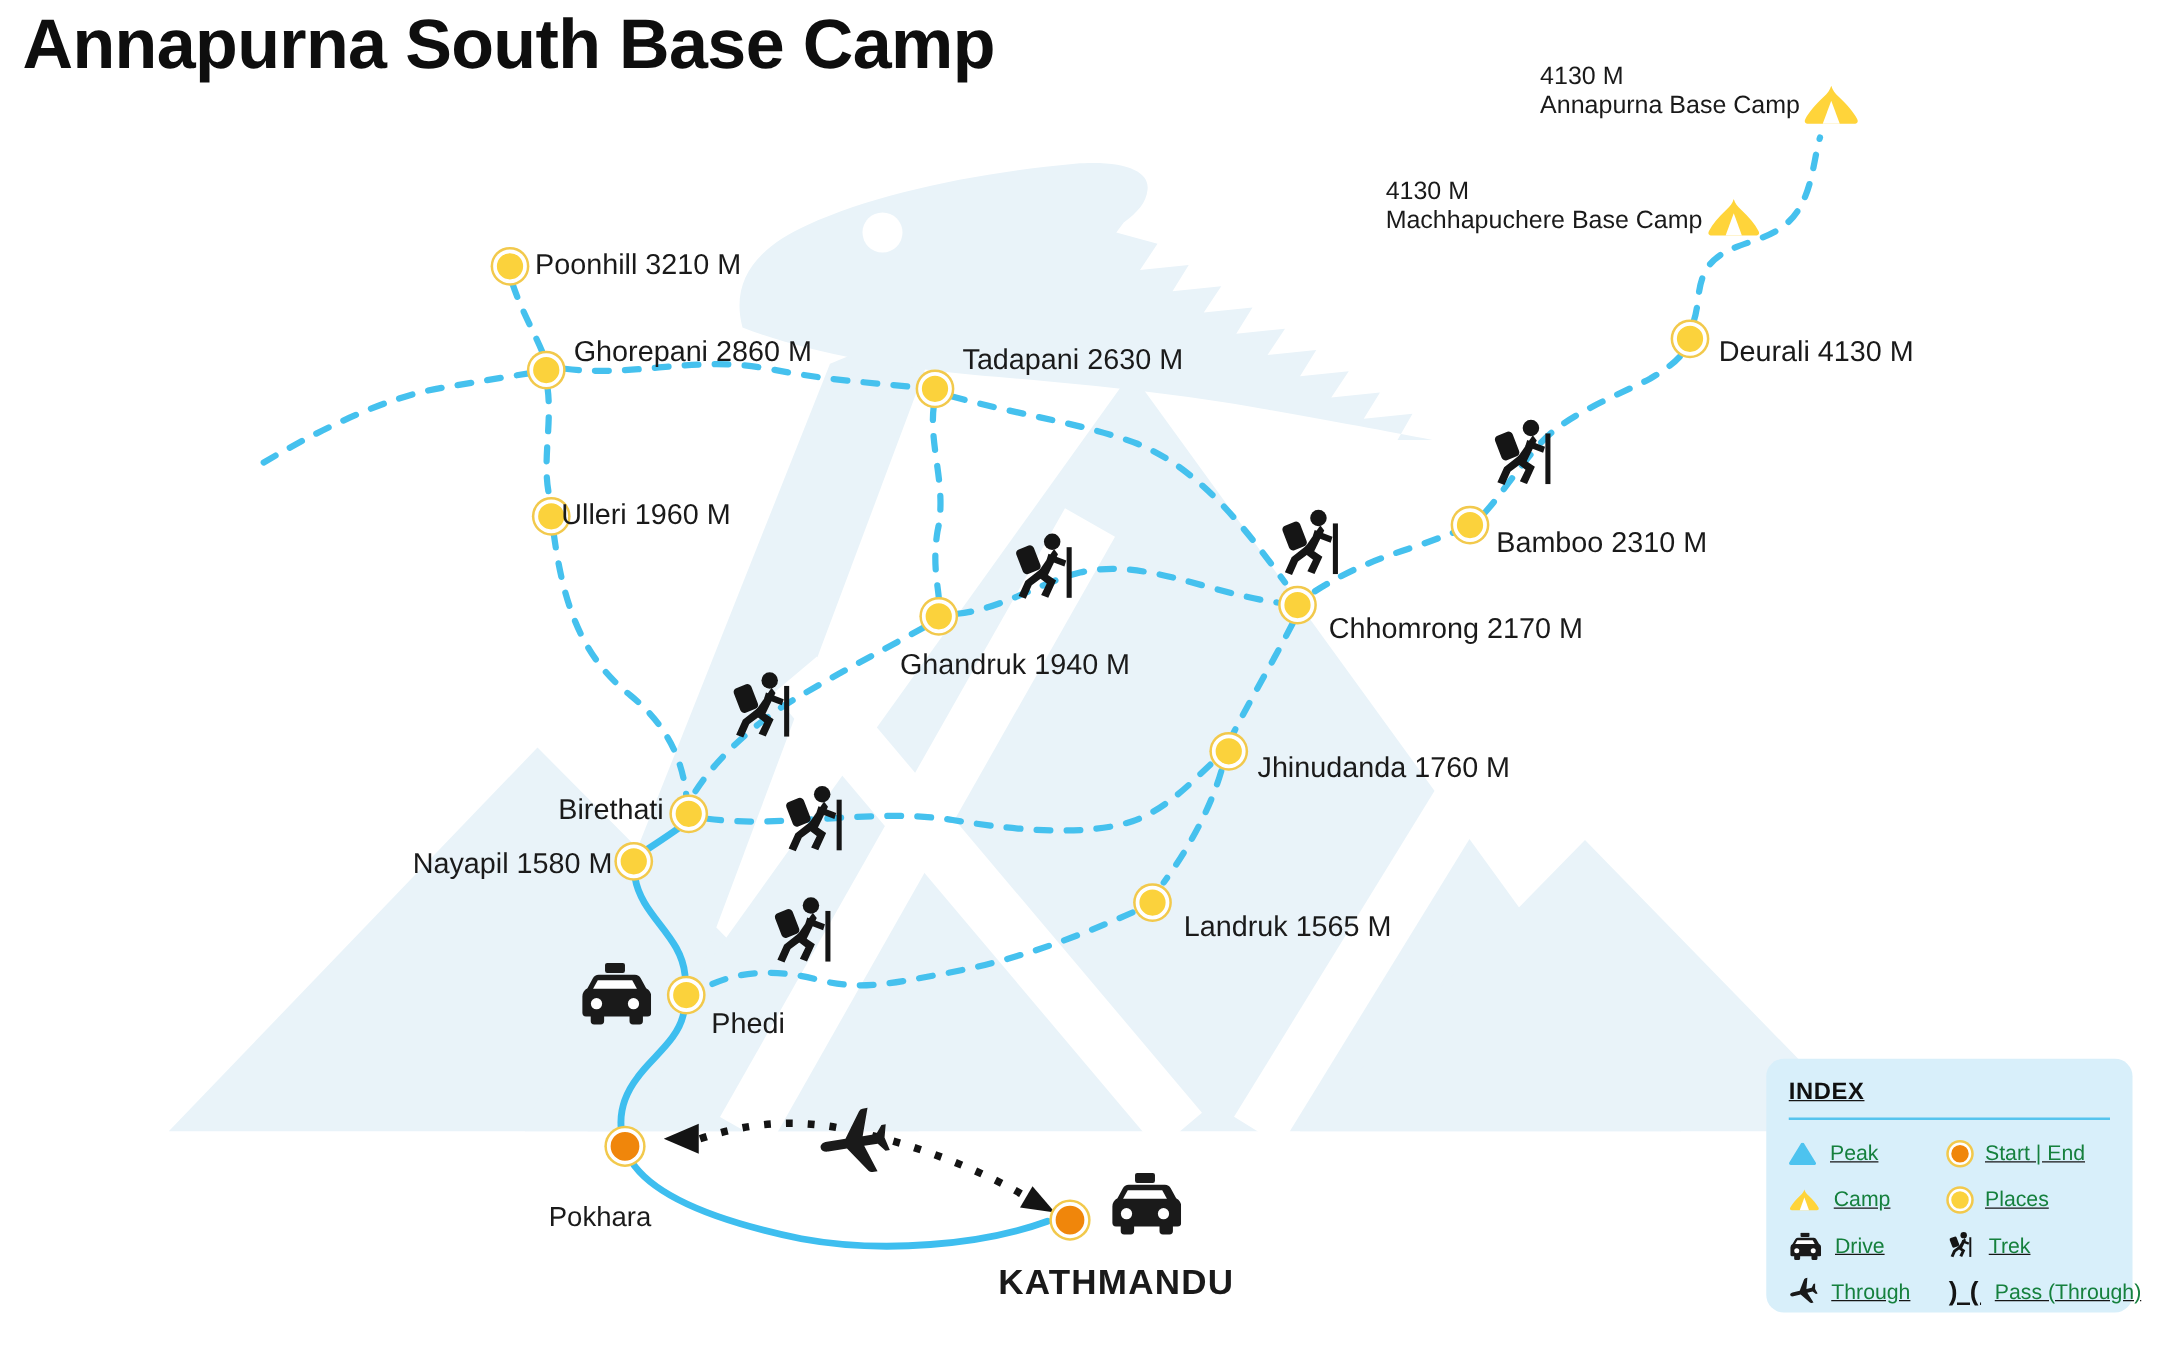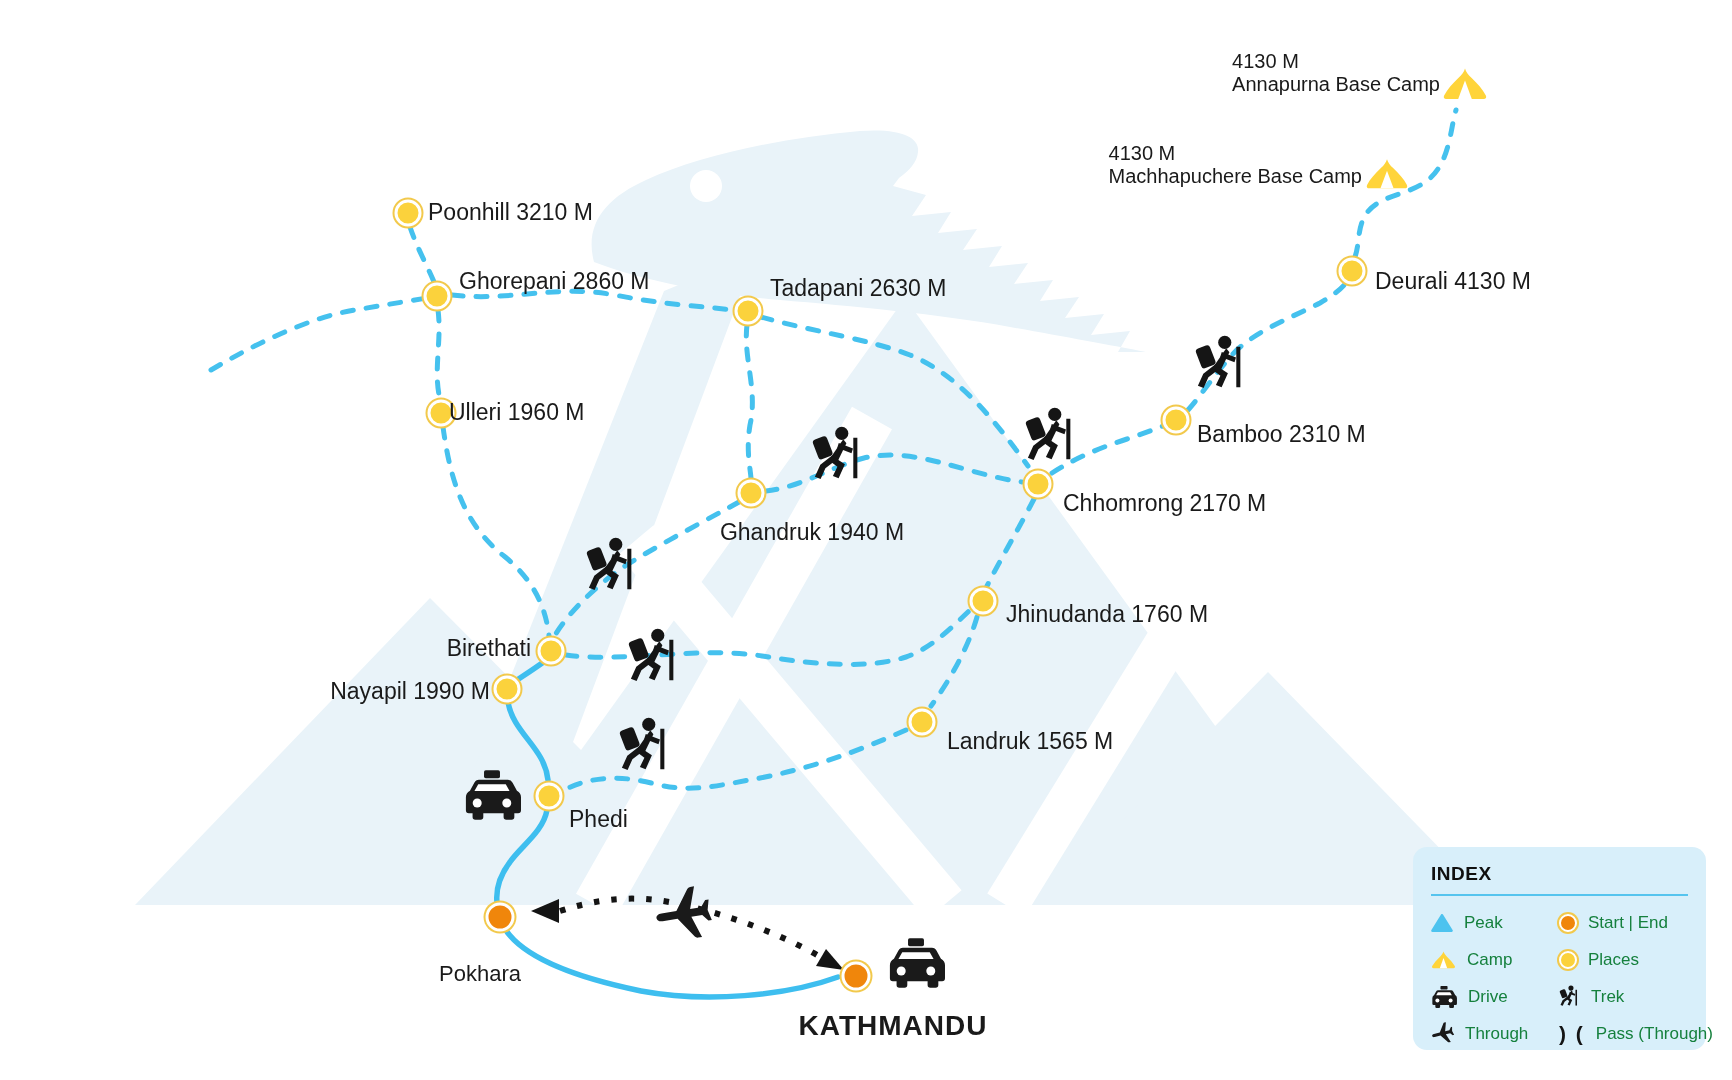--- a/index.html
+++ b/index.html
@@ -19,21 +19,21 @@
   .a-r{transform:translate(-100%,-50%);}
   .a-c{transform:translate(-50%,-50%);}
   .lbl2{position:absolute;font-size:20px;font-weight:500;color:#1a1a1a;text-align:left;
         transform:translateX(-100%);line-height:1.15;white-space:nowrap;z-index:7;}
   .kathmandu{font-size:28px;font-weight:600;letter-spacing:1px;}
   .pokhara{font-size:22px;margin-left:10px;}
   
   .micon{position:absolute;z-index:5;}
   
   .legend{position:absolute;left:1413px;top:847px;width:293px;height:203px;background:#D8EFFA;
-          border-radius:14px;z-index:9;box-sizing:border-box;padding:16px 18px 10px 18px;}
+          border-radius:14px;z-index:9;box-sizing:border-box;padding:16px 18px 10px 18px;text-decoration:underline;}
   .legend-title{font-size:19px;font-weight:700;letter-spacing:0.5px;color:#101010;}
   .legend-rule{border:none;border-top:2px solid #55C4EE;margin:9px 0 8px 0;}
   .legend-grid{display:grid;grid-template-columns:128px 1fr;grid-auto-rows:37px;align-items:center;}
   .legend-item{display:flex;align-items:center;gap:11px;}
   .legend-item .txt{font-size:17px;font-weight:500;color:#15803d;white-space:nowrap;}
   .lnode{width:14px;height:14px;border-radius:50%;background:#FBD23C;border:2.5px solid #fff;
          box-shadow:0 0 0 2px #F2C94C;flex:none;}
   .lnode.orange{background:#F0860B;}
   .pass-glyph{font-size:21px;font-weight:700;letter-spacing:2px;color:#141414;flex:none;}
   .licon{flex:none;display:block;}
@@ -115,20 +115,21 @@
       <path d="M505 929 C523 957 573 977 641 991 C706 1003 786 996 838 977"></path>
     </g>
 
     <g>
       <path fill="none" stroke="#141414" stroke-width="6" stroke-dasharray="5.5 12" d="M560 911 C615 893 655 897 696 908 C745 920 792 940 822 958"></path>
       <polygon fill="#141414" points="531,911 559,899 559,923"></polygon>
       <polygon fill="#141414" points="844,970 826,949 816,966"></polygon>
     </g>
   </svg>
 
+  <div class="page-title">Annapurna South Base Camp</div>
 
   <div class="node" style="left:408px;top:213px"></div>
   <div class="node" style="left:437px;top:296px"></div>
   <div class="node" style="left:441px;top:413px"></div>
   <div class="node" style="left:748px;top:311px"></div>
   <div class="node" style="left:751px;top:493px"></div>
   <div class="node" style="left:1038px;top:484px"></div>
   <div class="node" style="left:1176px;top:420px"></div>
   <div class="node" style="left:1352px;top:271px"></div>
   <div class="node" style="left:983px;top:601px"></div>
@@ -179,21 +180,21 @@
   <div class="lbl a-l" style="left:428px;top:212px">Poonhill 3210 M</div>
   <div class="lbl a-l" style="left:459px;top:281px">Ghorepani 2860 M</div>
   <div class="lbl a-l" style="left:449px;top:412px">Ulleri 1960 M</div>
   <div class="lbl a-l" style="left:770px;top:288px">Tadapani 2630 M</div>
   <div class="lbl a-c" style="left:812px;top:532px">Ghandruk 1940 M</div>
   <div class="lbl a-l" style="left:1063px;top:503px">Chhomrong 2170 M</div>
   <div class="lbl a-l" style="left:1197px;top:434px">Bamboo 2310 M</div>
   <div class="lbl a-l" style="left:1375px;top:281px">Deurali 4130 M</div>
   <div class="lbl a-l" style="left:1006px;top:614px">Jhinudanda 1760 M</div>
   <div class="lbl a-r" style="left:531px;top:648px">Birethati</div>
-  <div class="lbl a-r" style="left:490px;top:691px">Nayapil 1990 M</div>
+  <div class="lbl a-r" style="left:490px;top:691px">Nayapil 1580 M</div>
   <div class="lbl a-l" style="left:947px;top:741px">Landruk 1565 M</div>
   <div class="lbl a-l" style="left:569px;top:819px">Phedi</div>
   <div class="lbl a-c pokhara" style="left:470px;top:974px">Pokhara</div>
   <div class="lbl a-c kathmandu" style="left:893px;top:1026px">KATHMANDU</div>
 
   <div class="lbl2" style="left:1440px;top:50px">
     <div>4130 M</div>
     <div>Annapurna Base Camp</div>
   </div>
   <div class="lbl2" style="left:1362px;top:142px">

